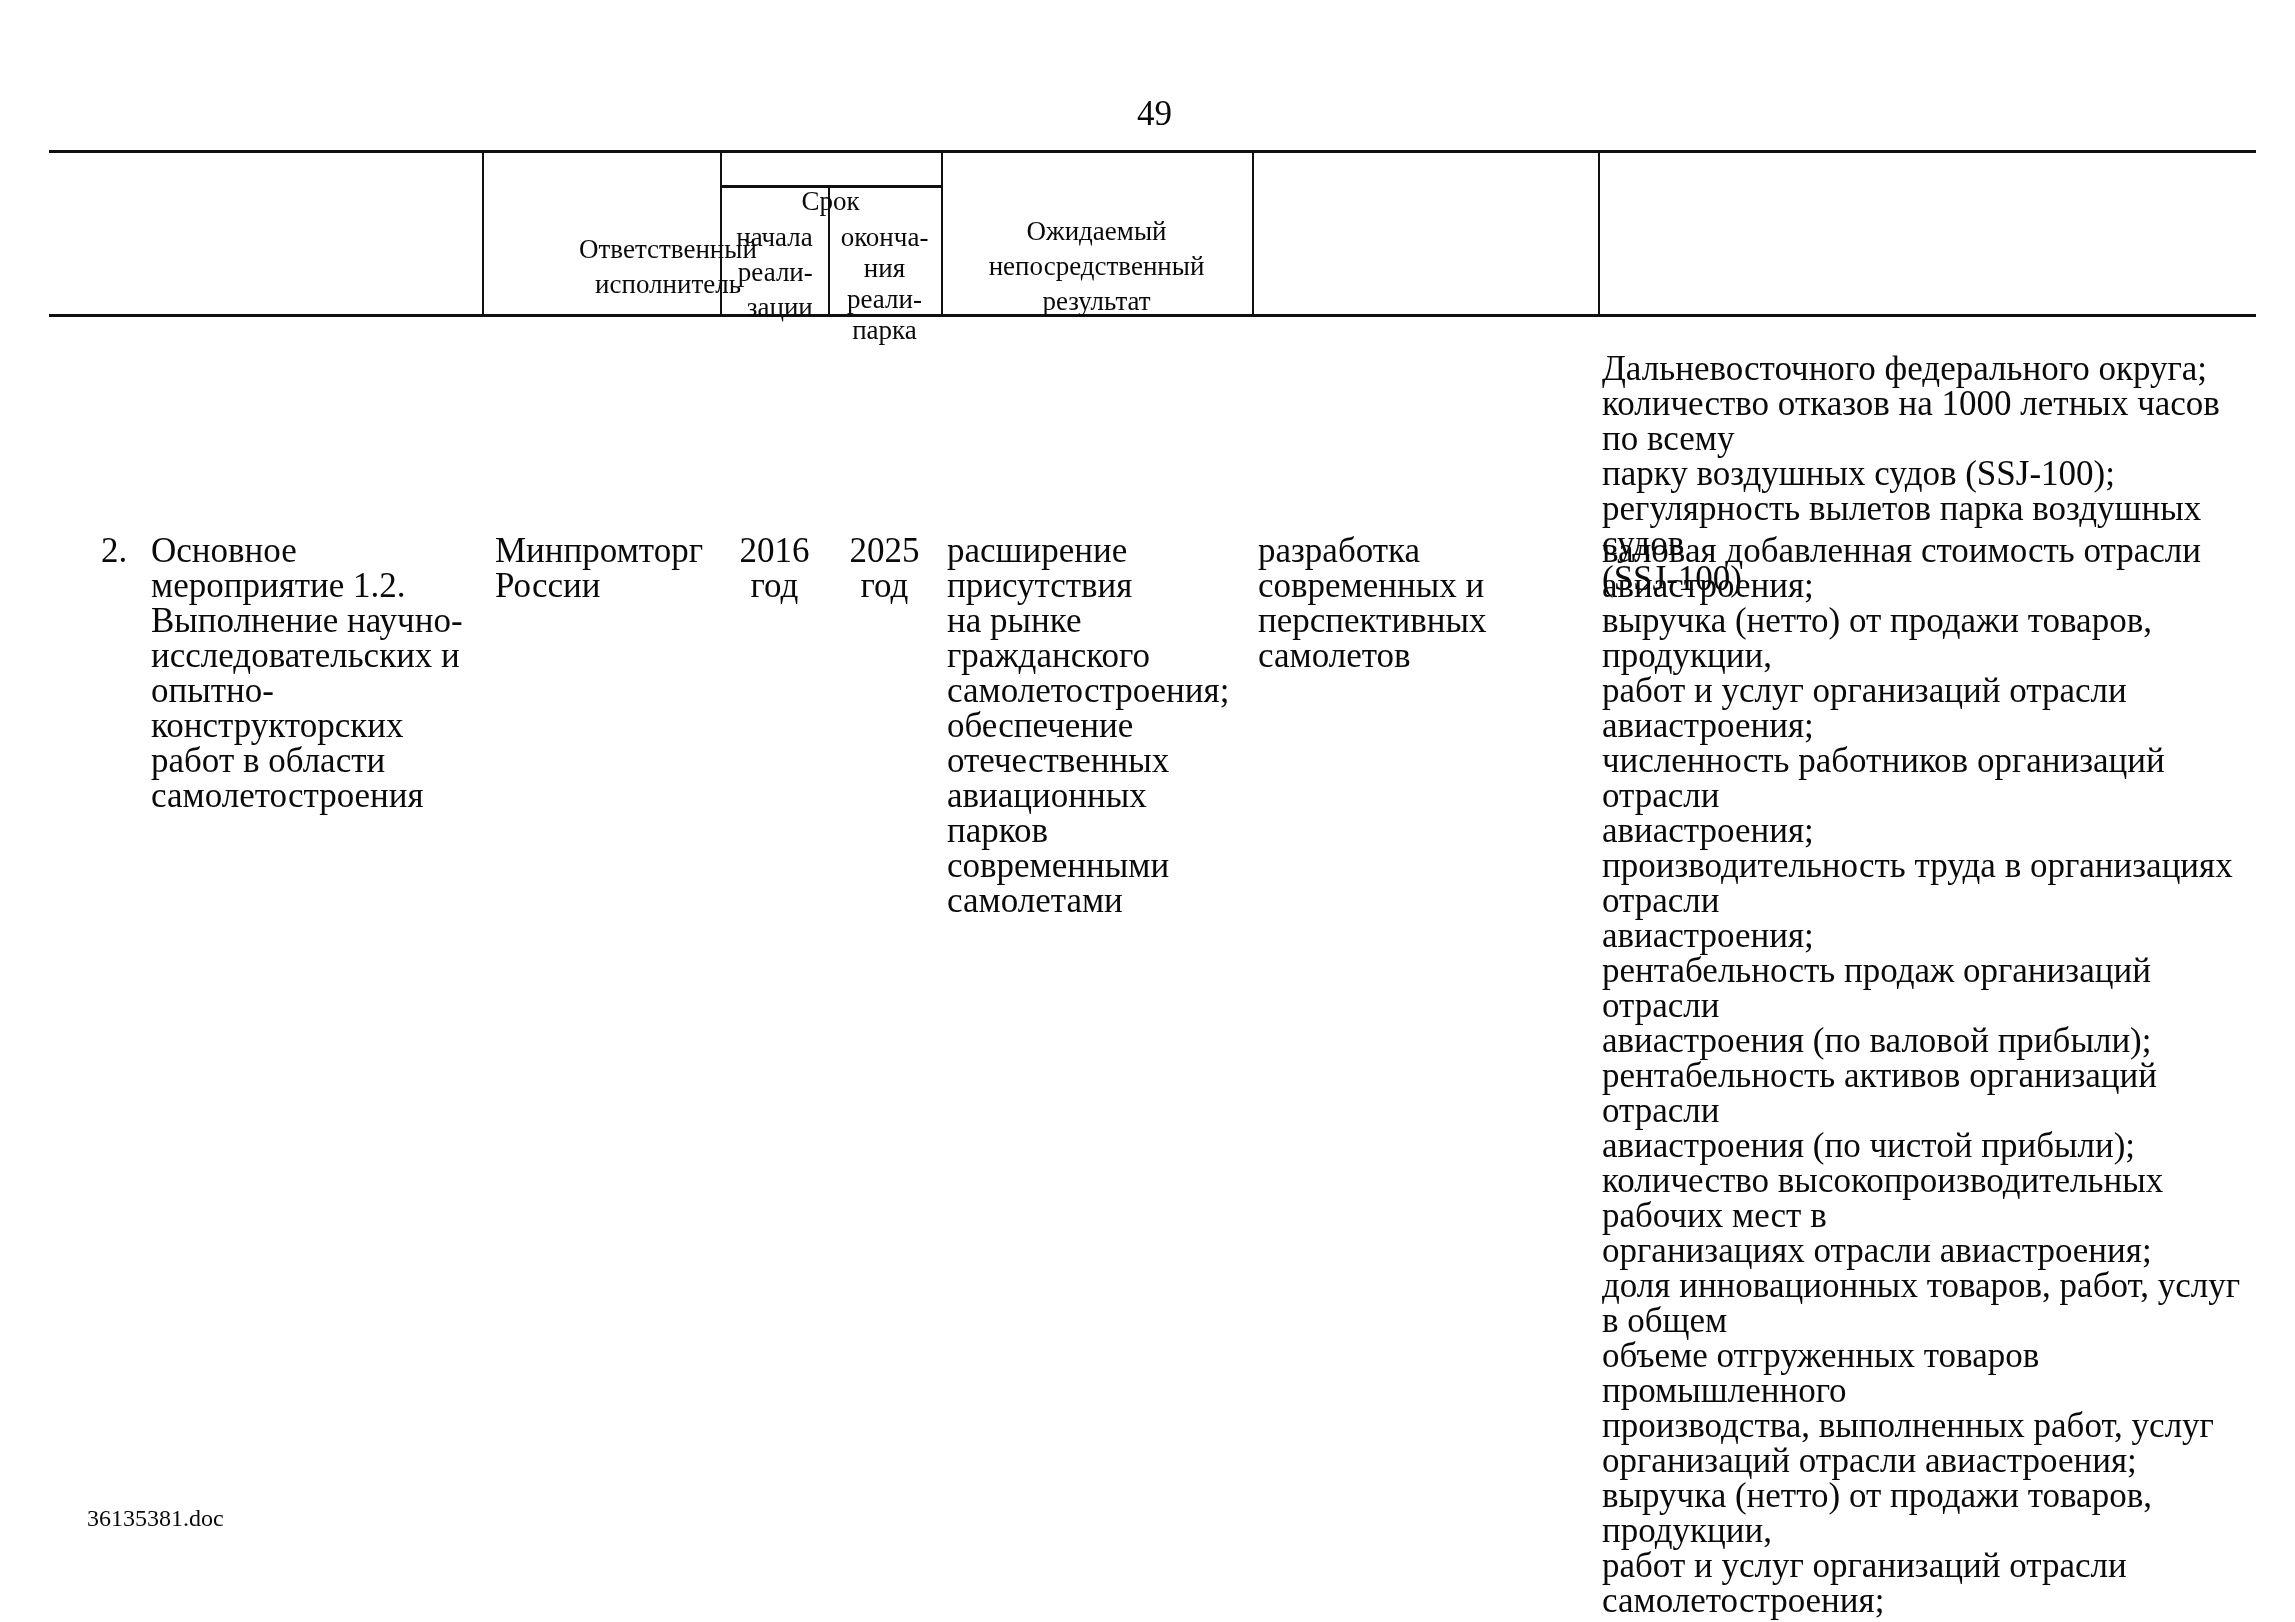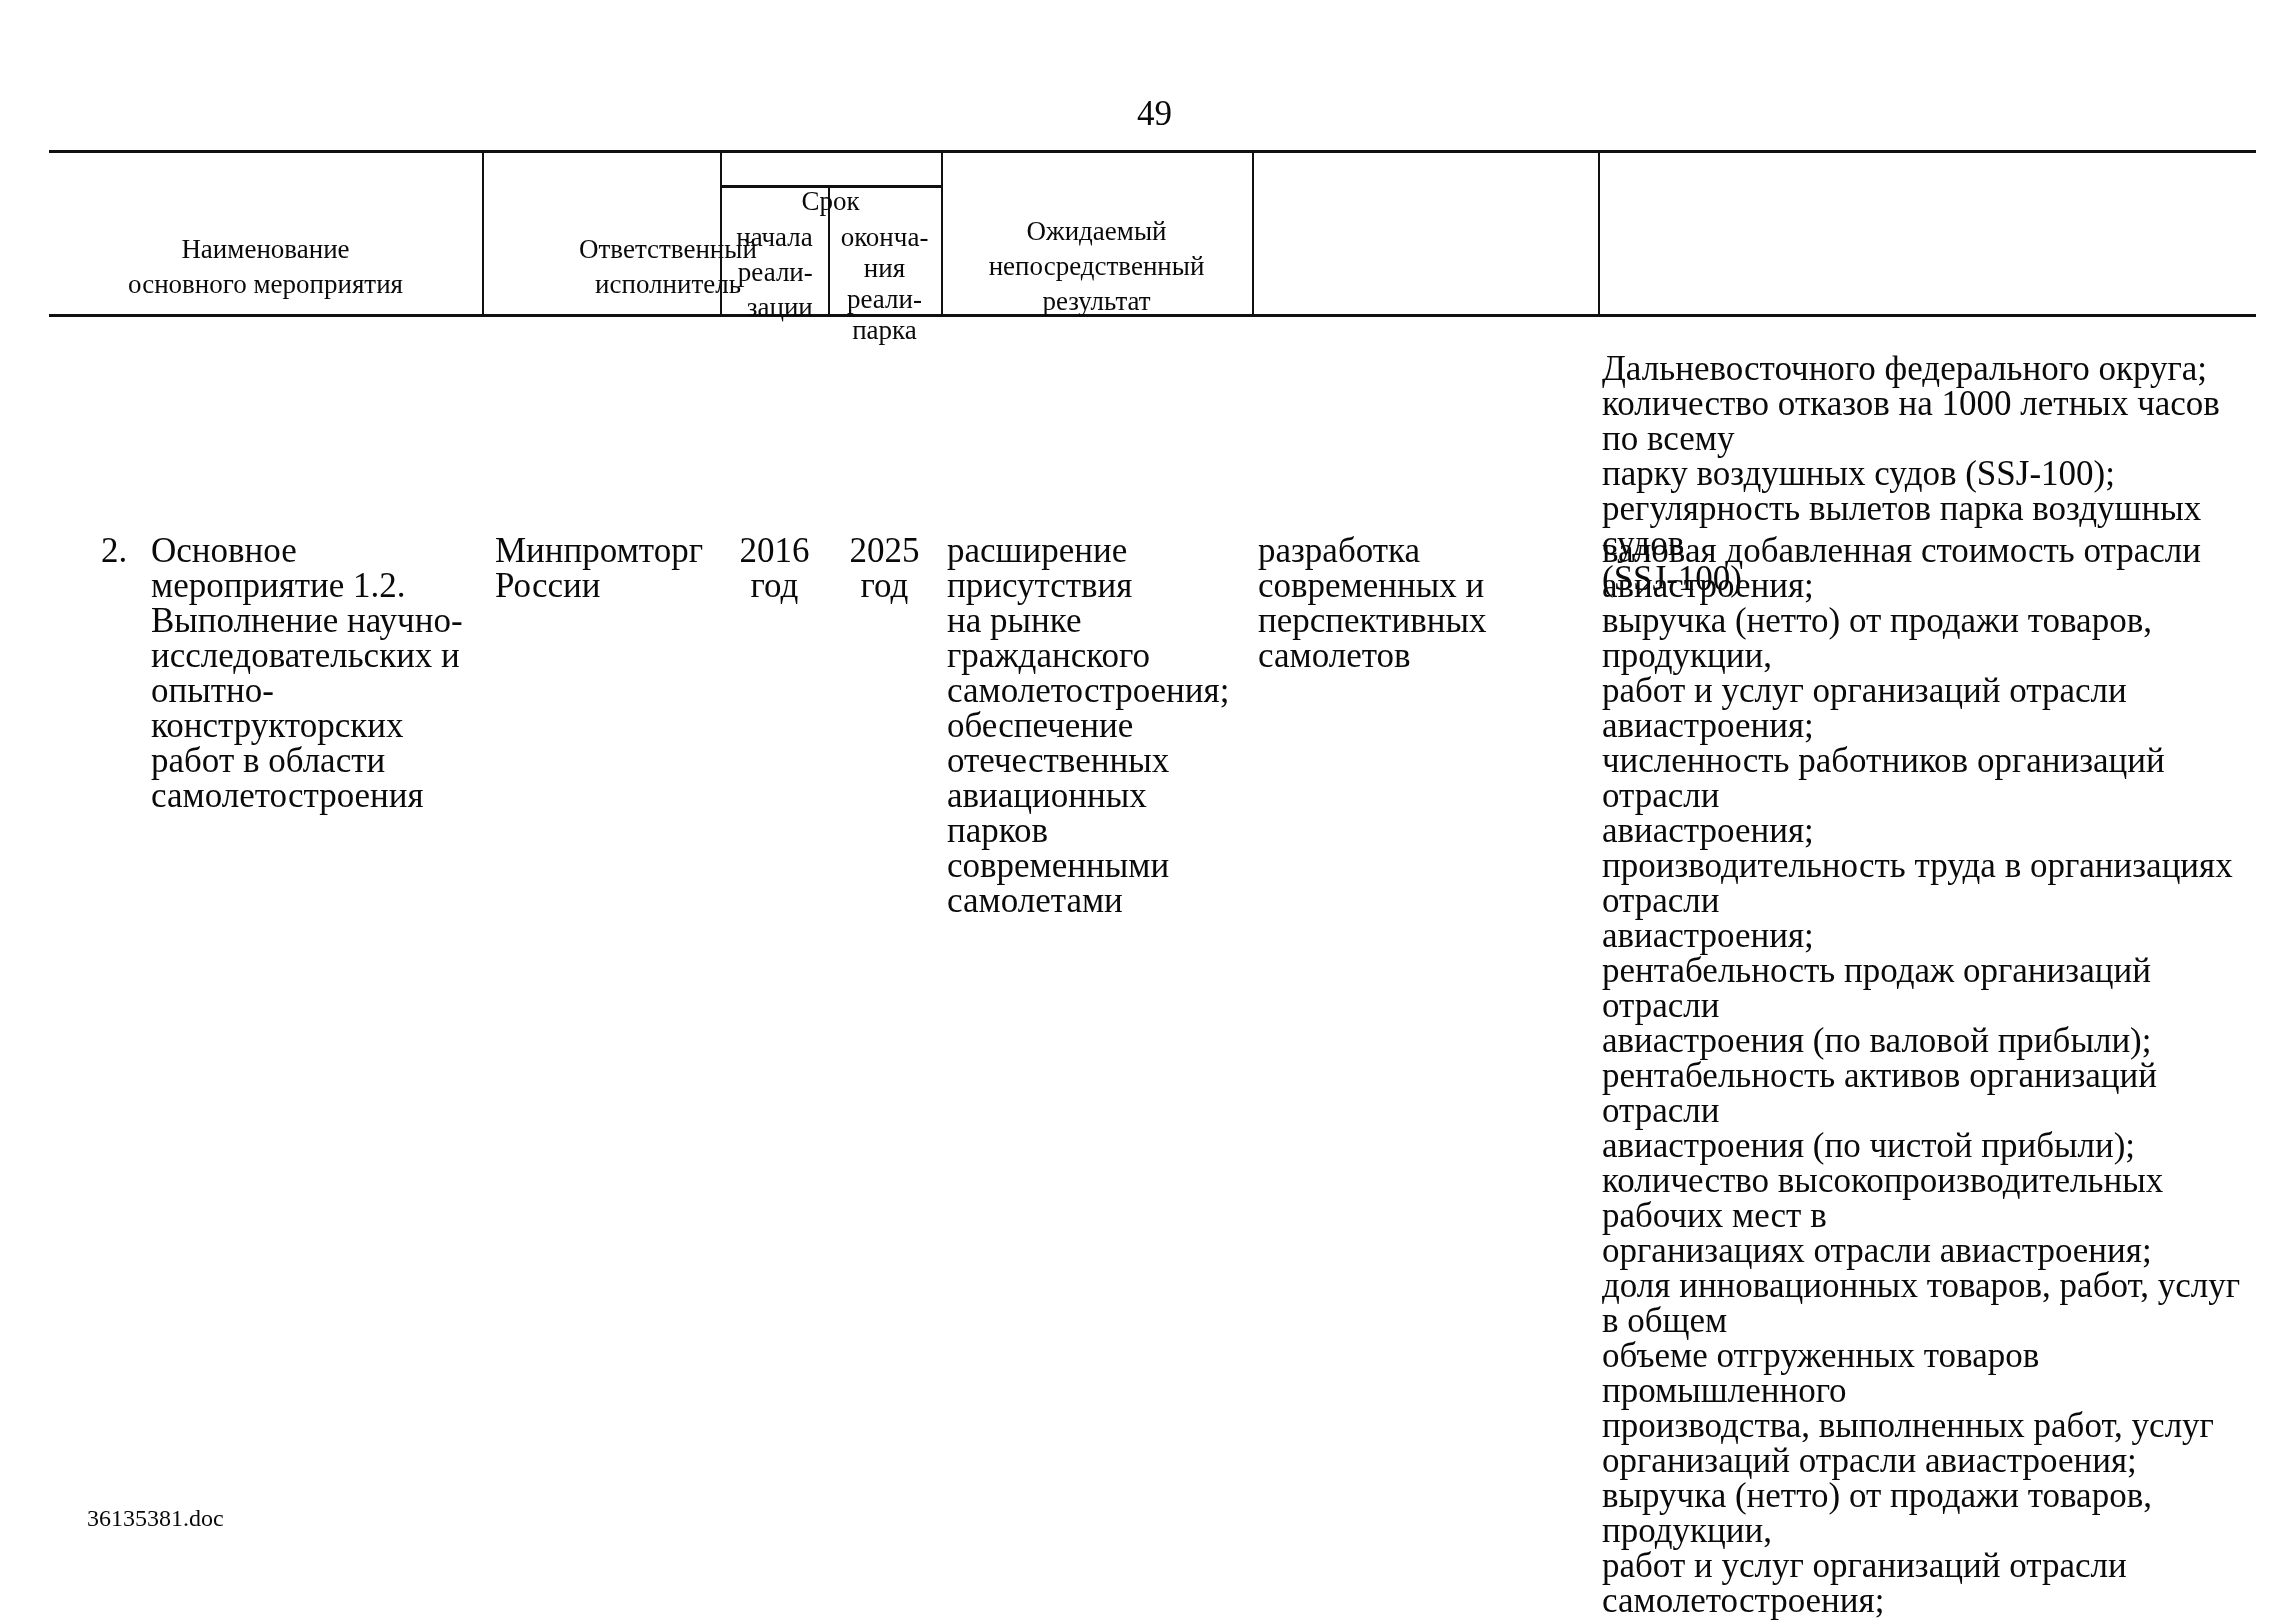--- a/index.html
+++ b/index.html
@@ -37,22 +37,20 @@
   <div class="line" style="left:49px;  top:150px; width:2207px; height:3.3px;"></div>
   <div class="line" style="left:49px;  top:314px; width:2207px; height:3.3px;"></div>
   <div class="line" style="left:720px;top:185px; width:221px;  height:2.6px;"></div>
   <div class="line" style="left:482px; top:152px; width:2px; height:164px;"></div>
   <div class="line" style="left:720px;top:152px; width:2px; height:164px;"></div>
   <div class="line" style="left:828px;top:188px; width:2px; height:128px;"></div>
   <div class="line" style="left:941px;top:152px; width:2px; height:164px;"></div>
   <div class="line" style="left:1252px;top:152px; width:2px; height:164px;"></div>
   <div class="line" style="left:1598px;top:152px; width:2px; height:164px;"></div>
 
-  <div class="hcell" style="left:49px;   top:153px; width:433px; height:161px;">Наименование
-основного мероприятия</div>
   <div class="hcell" style="left:509px;  top:153px; width:238px; height:161px;padding-left:40px;">Ответственный
 исполнитель</div>
   <div class="hcell" style="left:720px; top:151px; width:221px; height:35px;">Срок</div>
   <div class="hcell" style="left:720px; top:188px; width:109px; height:102px;text-align:right;">начала
 реали-
 зации</div>
   <div class="hcell tight" style="left:828px; top:188px; width:113px; height:126px;">оконча-
 ния
 реали-
 парка</div>

